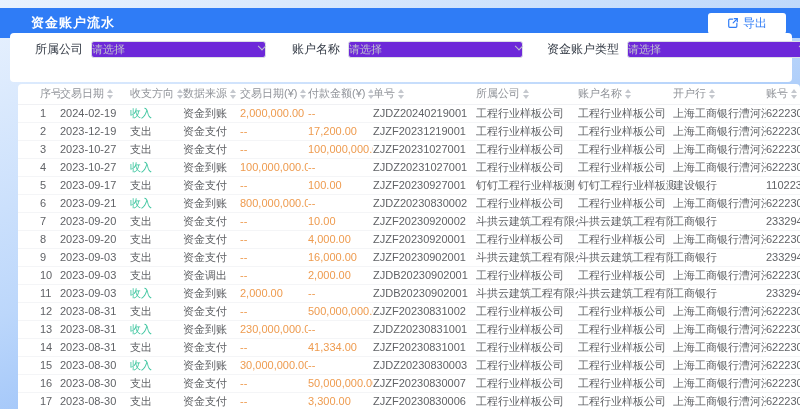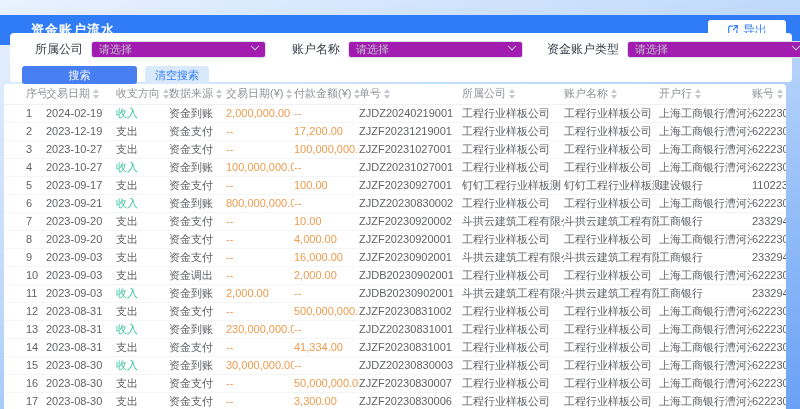--- a/index.html
+++ b/index.html
@@ -2,49 +2,49 @@
 <html><head>
 <meta charset="utf-8">
 <style>
   * { margin:0; padding:0; box-sizing:border-box; }
   html,body { width:800px; height:409px; overflow:hidden;
     font-family:"Liberation Sans","DejaVu Sans",sans-serif; }
   body { position:relative;
     background:linear-gradient(160deg,#e9f2fe 0%,#bcd7fb 45%,#69a1f5 100%); }
 
   
-  .topbar { position:absolute; left:0; top:15px; width:800px; height:30px;
+  .topbar { position:absolute; left:0; top:8px; width:800px; height:30px;
     background:#2f7cf6; display:flex; align-items:center; justify-content:space-between;
     padding:0 14px 0 31px; }
   .topbar-title { color:#ffffff; font-size:13px; font-weight:bold; letter-spacing:1px; }
   .export-btn { display:flex; align-items:center; gap:4px; background:#ffffff;
     border:none; border-radius:3px; height:21px; padding:0 19px; cursor:pointer;
     color:#2f7cf6; font-size:12px; }
   .export-btn svg { display:block; }
 
   
   .filter-card { position:absolute; left:10px; top:33px; width:782px; height:49px;
     background:#ffffff; border-radius:4px; padding:6px 12px 0 12px; }
   .filter-row { display:flex; align-items:center; height:20px; }
   .filter-field { display:flex; align-items:center; }
   .filter-label { font-size:12px; color:#333a45; margin-right:8px; white-space:nowrap; }
   .select-box { position:relative; display:flex; align-items:center; justify-content:space-between;
     width:175px; height:17px; border:1px solid #dcdfe6; border-radius:3px;
-    background:#a21caf; padding:0 7px; cursor:pointer; }
+    background:#6d28d9; padding:0 0; cursor:pointer; }
   .placeholder { font-size:11px; color:#c0c4cc; }
   .chev { width:6px; height:6px; border-right:1.4px solid #c0c4cc; border-bottom:1.4px solid #c0c4cc;
     transform:rotate(45deg) translate(-2px,-2px); }
   .btn-row { display:flex; align-items:center; margin-top:7px; gap:8px; }
   .search-btn { width:115px; height:18px; background:#477ef2; color:#fff; border:none;
     border-radius:3px; font-size:11px; cursor:pointer; }
   .clear-btn { height:18px; padding:0 10px; background:#d9e9fc; color:#2f7cf6; border:none;
     border-radius:3px; font-size:11px; cursor:pointer; }
 
   
-  .table-card { position:absolute; left:4px; top:84px; width:782px; height:325px;
+  .table-card { position:absolute; left:18px; top:84px; width:782px; height:325px;
     background:#ffffff; border-radius:4px 4px 0 0; overflow:hidden; }
   table { border-collapse:collapse; table-layout:fixed; width:810px; }
   th,td { text-align:left; font-weight:normal; white-space:nowrap; overflow:hidden;
     padding:0 4px 0 0; }
   th:first-child,td:first-child { padding-left:22px; }
   thead tr { height:20px; }
   thead th { font-size:11px; color:#909399; border-bottom:1px solid #f0f1f4; }
   tbody tr { height:18px; border-bottom:1px solid #f4f5f7; }
   tbody td { font-size:11px; color:#606266; }
   .th-inner { display:inline-flex; align-items:center; gap:3px; }
@@ -96,24 +96,20 @@
     </div>
     <div class="filter-field" style="margin-left:24px;">
       <span class="filter-label">资金账户类型</span>
       <div class="select-box" style="width:180px;">
         <span class="placeholder">请选择</span>
         <span class="chev"></span>
       </div>
     </div>
 
   </div>
-  <div class="btn-row">
-    <button class="search-btn">搜索</button>
-    <button class="clear-btn">清空搜索</button>
-  </div>
 </div>
 
 <div class="table-card">
   <table>
     <colgroup id="cols">
         <col class="c0">
         <col class="c1">
         <col class="c2">
         <col class="c3">
         <col class="c4">

